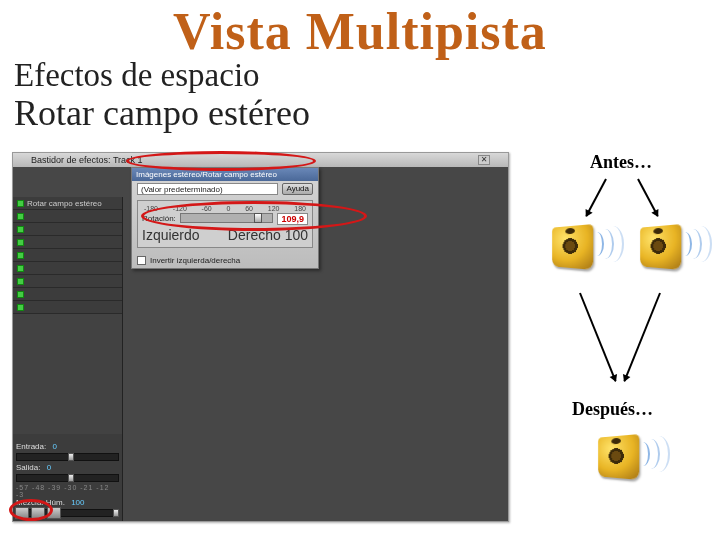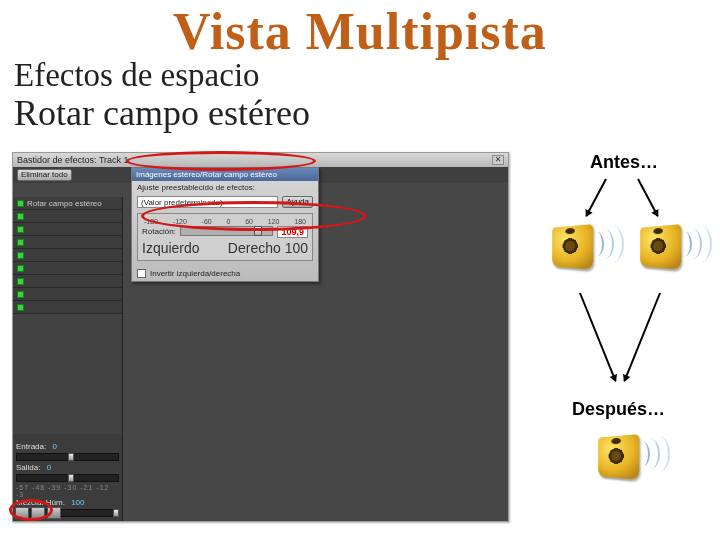--- a/index.html
+++ b/index.html
@@ -44,21 +44,21 @@
     border: 1px solid #999;
     box-shadow: 1px 1px 2px rgba(0,0,0,.3);
     font-size: 9px;
     color: #ddd;
   }
   
   .wintitle {
     height: 14px;
     background: linear-gradient(#d8d8d8,#b8b8b8);
     color: #222;
-    padding: 1px 4px;
+    padding: 1px 18px;
     font-size: 9px;
     display: flex;
     justify-content: space-between;
     align-items: center;
   }
   .wintitle .x {
     width: 12px; height: 10px;
     background: #ccc;
     border: 1px solid #888;
     text-align: center;
@@ -192,21 +192,21 @@
   
   .redring {
     position:absolute; border:3px solid #d41717; border-radius:50%;
     pointer-events:none;
   }
   
   .rightcol {
     position:absolute; left:520px; top:152px; width:200px; height:380px;
   }
   .label-antes, .label-despues {
-    font-family: Liberation Sans, sans-serif;
+    font-family: Liberation Serif, serif;
     font-weight: bold;
     font-size: 18px;
     color: #000;
   }
   .label-antes { position:absolute; left:70px; top:0; }
   .label-despues { position:absolute; left:52px; top:247px; }
   .speaker {
     position:absolute; width:60px; height:60px;
   }
   .spk-body {
@@ -248,23 +248,20 @@
 <body>
 
 <div class="title">Vista Multipista</div>
 <div class="subtitle1">Efectos de espacio</div>
 <div class="subtitle2">Rotar campo estéreo</div>
 
 <div class="workspace">
   <div class="wintitle">
     <span>Bastidor de efectos: Track 1</span>
     <span class="x">✕</span>
-  </div>
-  <div class="secondrow">
-    <span class="btn">Eliminar todo</span>
   </div>
 
   <div class="rack">
     <div class="slot">
       <span class="green"></span>
       <span>Rotar campo estéreo</span>
     </div>
     <div class="slot">
         <span class="green"></span>
       </div>
@@ -319,23 +316,20 @@
         <div></div>
         <div></div>
         <div></div>
       </div>
     </div>
   </div>
 
   <div class="dialog">
     <div class="dtitle">
       <span>Imágenes estéreo/Rotar campo estéreo</span>
-    </div>
-    <div class="drow">
-      <span>Ajuste preestablecido de efectos:</span>
     </div>
     <div class="drow">
       <div class="preset">
         <span>(Valor predeterminado)</span>
       </div>
       <span class="btn help">Ayuda</span>
     </div>
     <div class="rotgroup">
       <div class="ticks">
         <span>-180</span>

